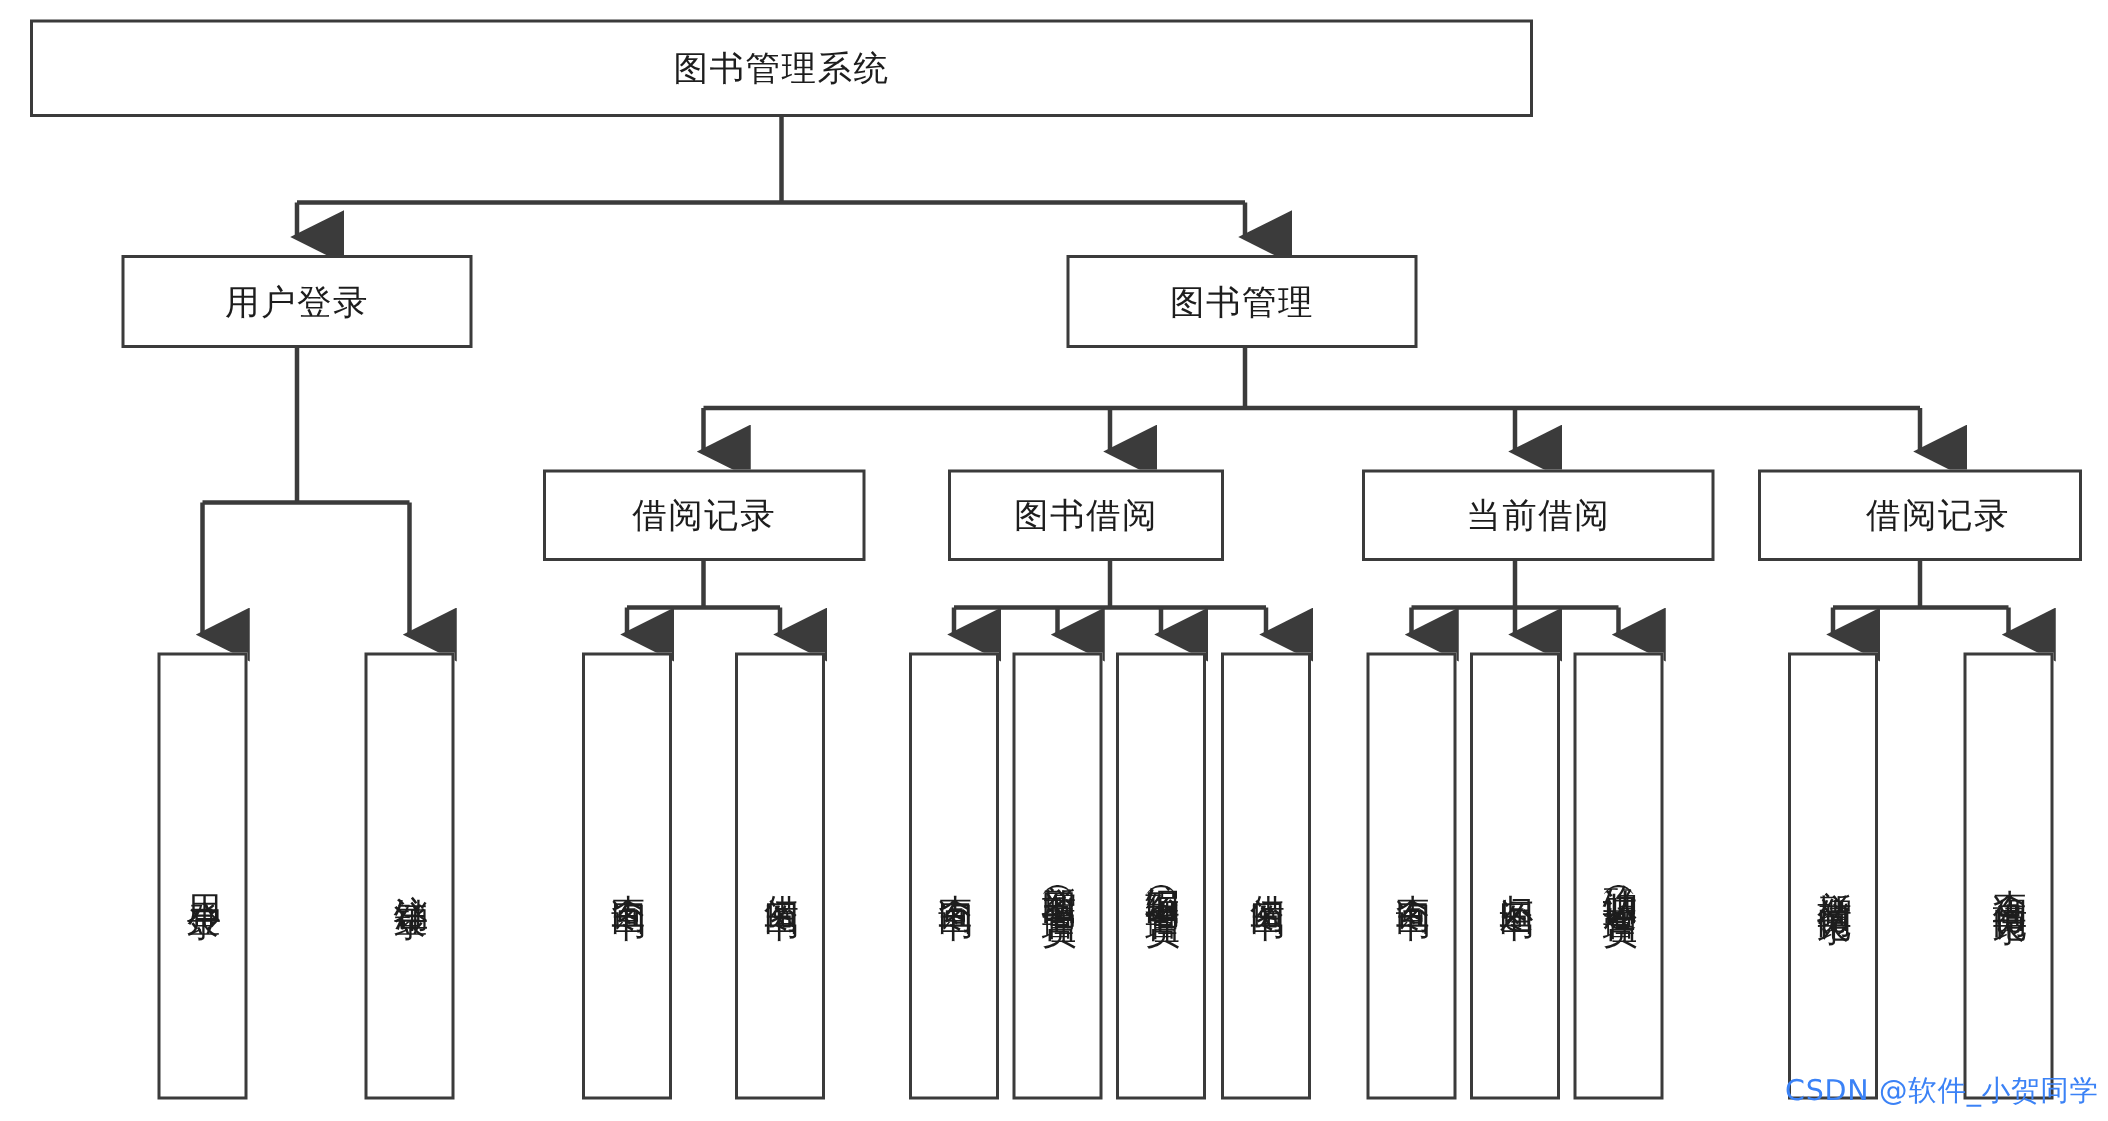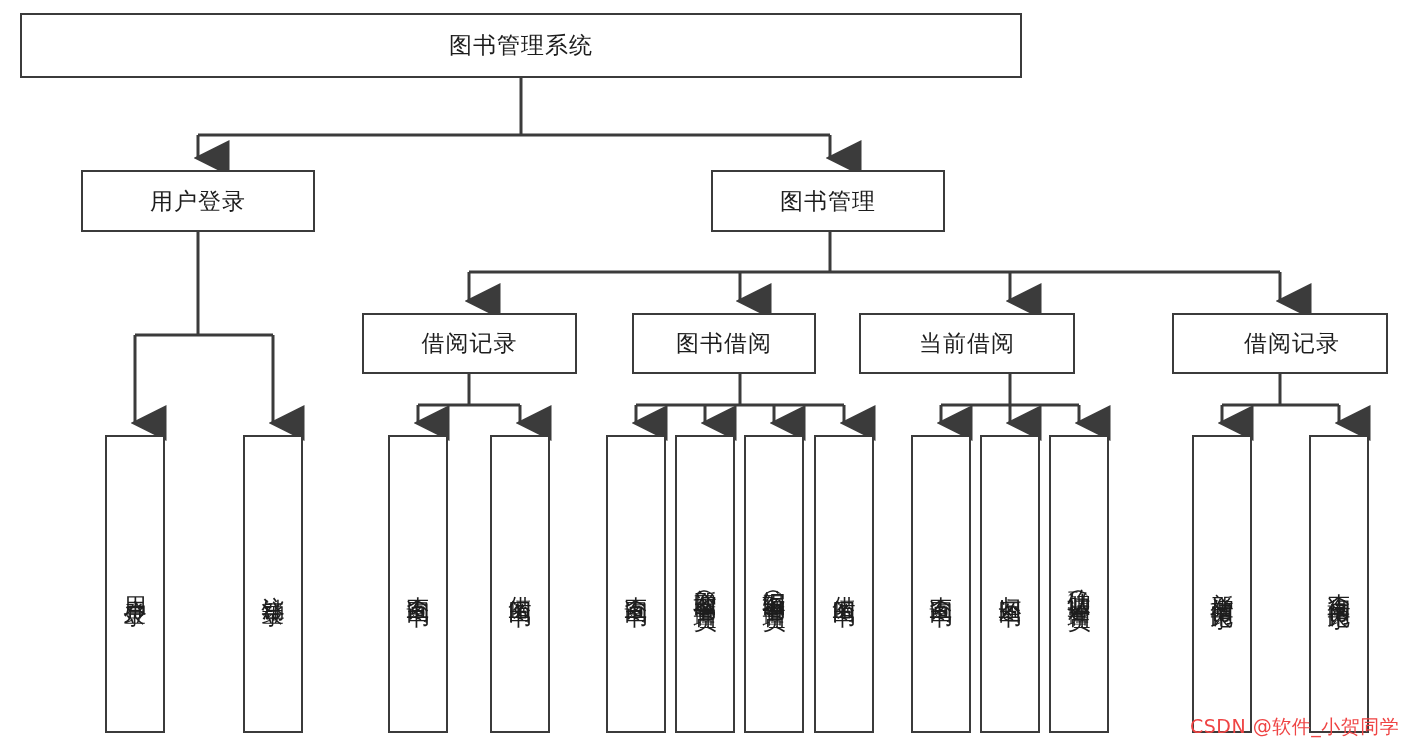--- a/index.html
+++ b/index.html
@@ -49,21 +49,21 @@
   }
   .node.leaf .vtext {
     writing-mode: vertical-rl;
     text-orientation: upright;
     white-space: nowrap;
     display: block;
   }
   .watermark {
     position: absolute;
     font-size: 19px;
-    color: #ef4444;
+    color: #3b82f6;
     white-space: nowrap;
     letter-spacing: 0.5px;
   }
 </style>
 </head>
 <body>
 
 <div id="canvas">
 
   <svg id="connectors" viewBox="0 0 1405 747">
@@ -126,21 +126,21 @@
   <div class="node horiz" style="left:711px; top:170px; width:234px; height:62px;">
     <span>图书管理</span>
   </div>
 
   <div class="node horiz" style="left:362px; top:313px; width:215px; height:61px;">
     <span>借阅记录</span>
   </div>
   <div class="node horiz" style="left:632px; top:313px; width:184px; height:61px;">
     <span>图书借阅</span>
   </div>
-  <div class="node horiz" style="left:859px; top:313px; width:216px; height:61px;">
+  <div class="node horiz" style="left:908px; top:313px; width:235px; height:61px;">
     <span>当前借阅</span>
   </div>
   <div class="node horiz" style="left:1172px; top:313px; width:216px; height:61px;padding-left:24px;">
     <span>借阅记录</span>
   </div>
 
   <div class="node leaf" style="left:105px; top:435px; width:60px; height:298px;">
     <span class="vtext">用户登录</span>
   </div>
   <div class="node leaf" style="left:243px; top:435px; width:60px; height:298px;">

